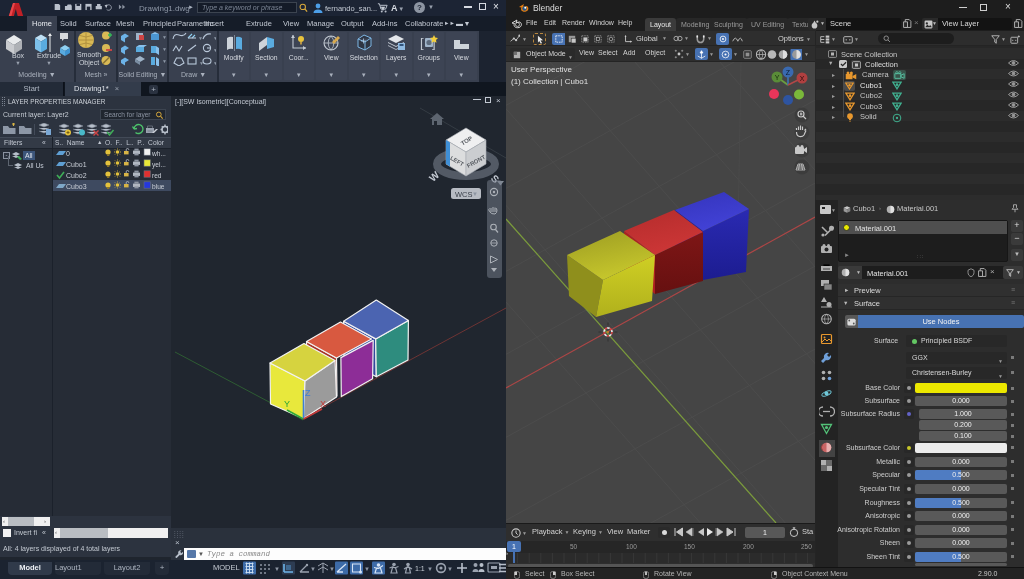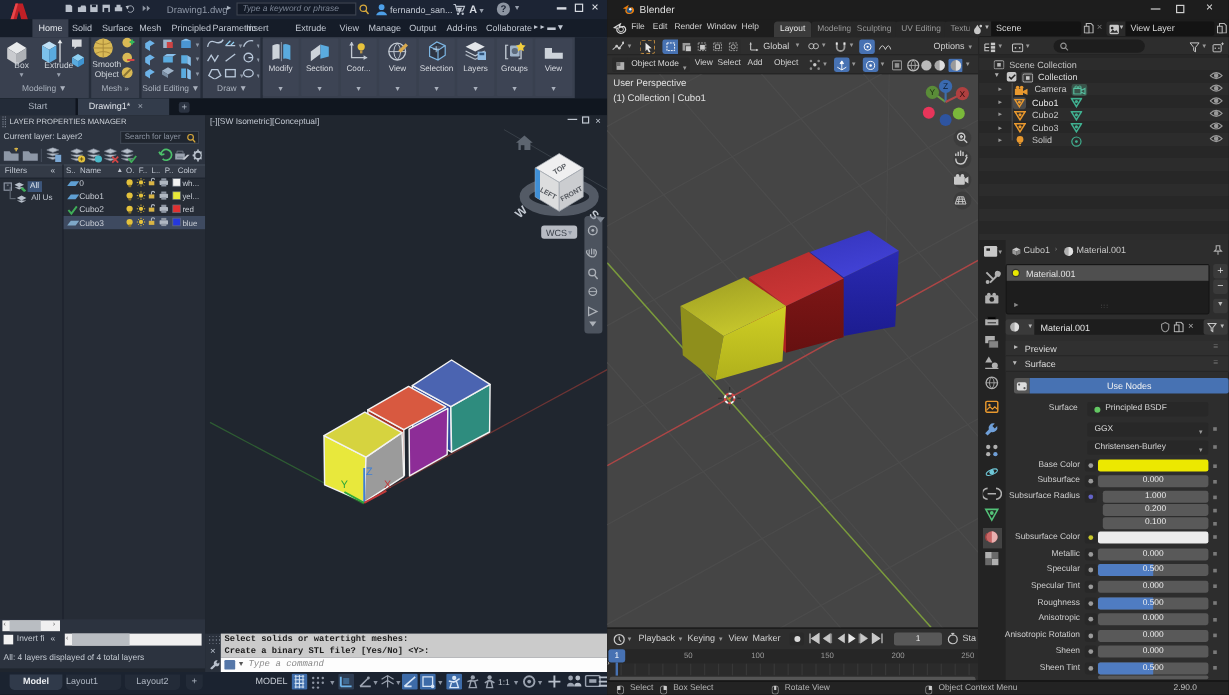--- a/index.html
+++ b/index.html
@@ -508,21 +508,20 @@
       <div class="ab" style="left:325px;top:0px;color:#c2c8d2;font-size:8px">×</div>
     </div>
     <div id="ac-cmd" class="ab">
 
       <div class="ab" style="left:3px;top:2px;color:#9aa2af;font-size:6px;letter-spacing:1px;line-height:4px">::::<br>::::</div>
       <div class="ab" style="left:4px;top:10px;color:#b7bfca;font-size:8px">×</div>
       <svg class="ab" style="left:3px;top:21px" width="9" height="9" viewBox="0 0 12 12">
           <path d="M10 2 a3.2 3.2 0 0 0-4.2 4.2 l-4.3 4.3 1.8 1.8 4.3-4.3 a3.2 3.2 0 0 0 4.2-4.2 l-1.8 1.8 -1.8-1.8z" fill="#b7bfca"></path>
         </svg>
 
-      <div class="ab" style="left:13px;top:0;width:322px;height:20px;background:#cbcbcb;font-family:'Liberation Mono',monospace;font-size:7.3px;font-weight:bold;color:#1a1a1a;line-height:9.5px;padding:1px 0 0 3px">Select solids or watertight meshes:<br>Create a binary STL file? [Yes/No] &lt;Y&gt;:</div>
 
       <div class="ab" style="left:13px;top:20px;width:322px;height:12px;background:#fdfdfd"></div>
       <div class="ab" style="left:16px;top:22px;width:9px;height:8px;background:#5577a8;border-radius:1px"></div>
       <div class="ab" style="left:27px;top:23px;font-size:6px;color:#555">▼</div>
       <div class="ab" style="left:36px;top:21.5px;font-family:'Liberation Mono',monospace;font-size:7.5px;font-style:italic;color:#8a8a8a">Type a command</div>
     </div>
     <div id="ac-status" class="ab">
 
       <div class="ab" style="left:8px;top:2px;width:44px;height:13px;background:#303a4a;border-radius:0 0 4px 4px;color:#eceff3;font-weight:bold;font-size:7.5px;text-align:center;line-height:12px">Model</div>
       <div class="ab" style="left:55px;top:2px;width:46px;height:13px;background:#232b38;border-radius:0 0 4px 4px;color:#aeb6c2;font-size:7.5px;text-align:left;line-height:12px">Layout1</div>

